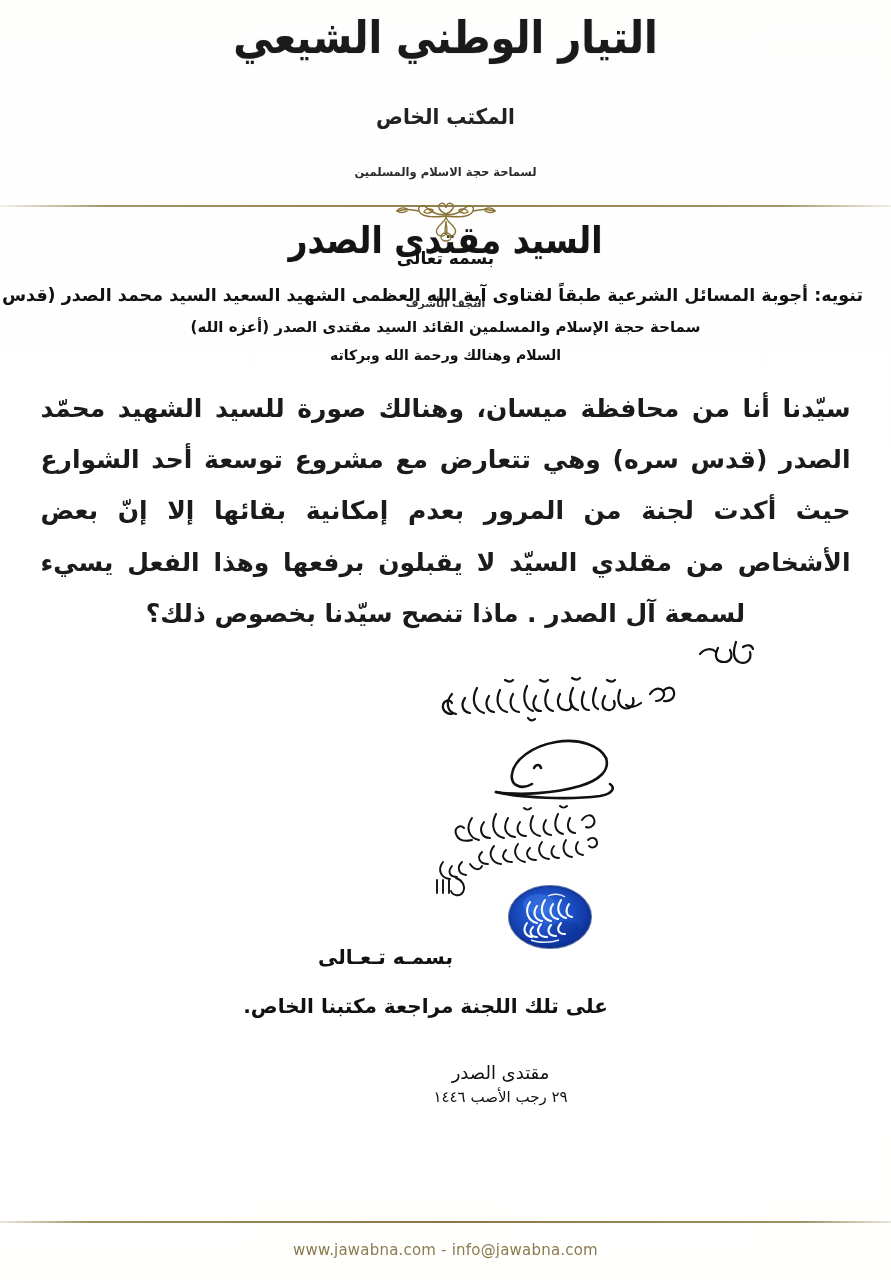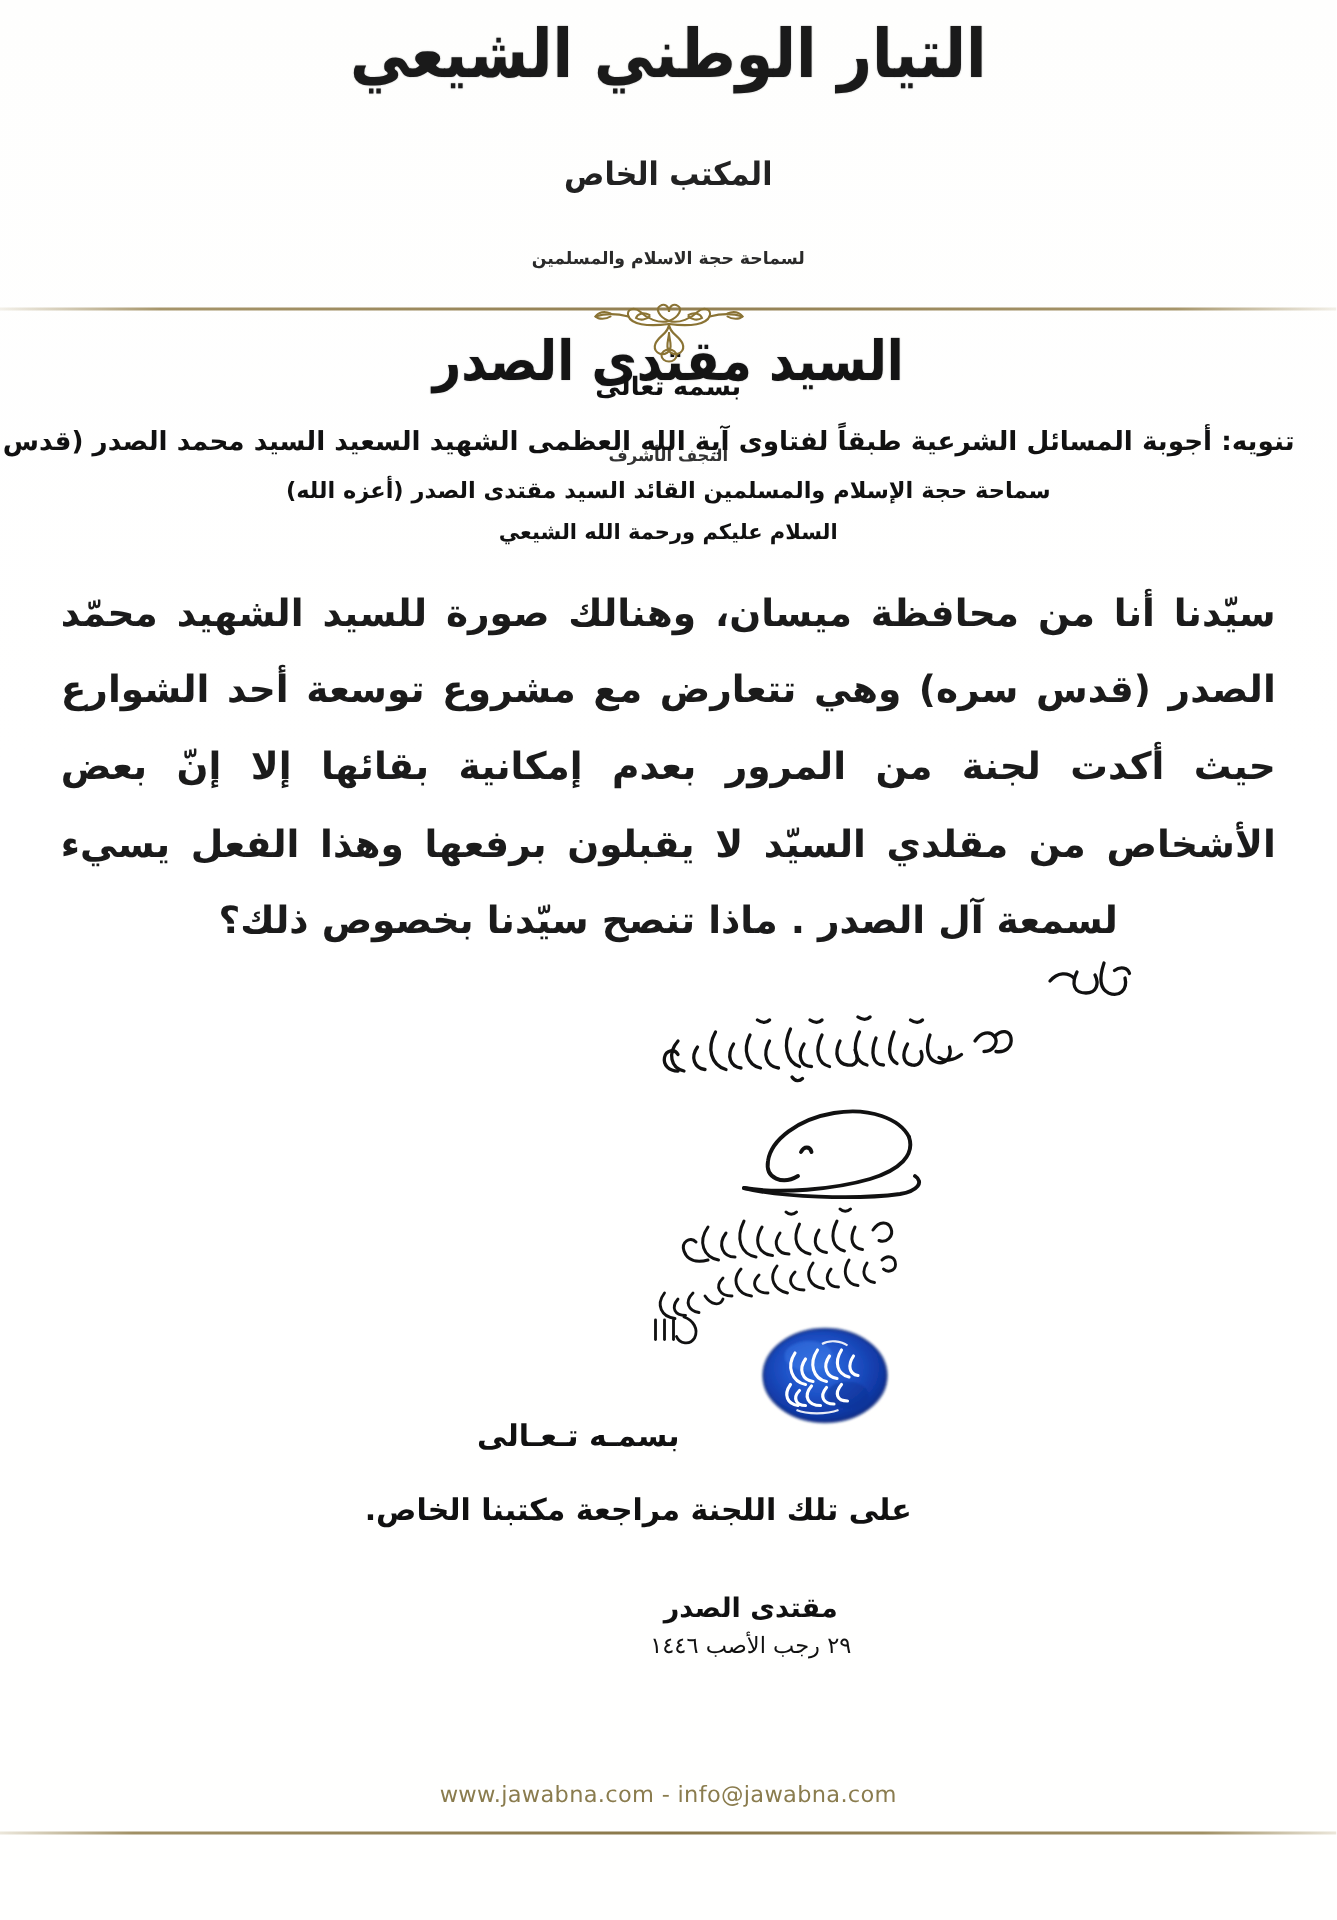--- a/index.html
+++ b/index.html
@@ -227,37 +227,37 @@
     position: absolute;
     top: 1060px;
     left: 0;
     width: 891px;
     text-align: center;
     padding-left: 110px;
     box-sizing: border-box;
   }
   .sign-name {
     font-size: 18px;
-    font-weight: bold;
+    font-weight: normal;
     color: #111;
     letter-spacing: 1.5px;
     line-height: 1.4;
   }
   .sign-date {
     font-size: 15px;
     font-weight: normal;
     color: #111;
     line-height: 1.5;
     margin-top: 1px;
   }
 
   
   .footer {
     position: absolute;
-    top: 1186px;
+    top: 1240px;
     left: 0;
     width: 891px;
     text-align: center;
   }
   .footer-text {
     font-family: "DejaVu Sans", "Liberation Sans", sans-serif;
     font-size: 15px;
     color: #8a7c4e;
     letter-spacing: 0.2px;
     direction: ltr;
@@ -295,21 +295,21 @@
         <path d="M72 10 C68 8, 64 9, 63 12 C66 14, 70 13, 72 11"></path>
         <path d="M98 10 C102 8, 106 9, 107 12 C104 14, 100 13, 98 11"></path>
       </g>
     </svg>
   </div>
 
   <div class="body-area">
     <div class="basmala-top">بسمه تعالى</div>
     <div class="notice-line">تنويه: أجوبة المسائل الشرعية طبقاً لفتاوى آية الله العظمى الشهيد السعيد السيد محمد الصدر (قدس سره)</div>
     <div class="addressee-line">سماحة حجة الإسلام والمسلمين القائد السيد مقتدى الصدر (أعزه الله)</div>
-    <div class="greeting-line">السلام عليكم ورحمة الله الشيعي</div>
+    <div class="greeting-line">السلام وهنالك ورحمة الله وبركاته</div>
     <div class="question-block">سيّدنا أنا من محافظة ميسان، وهنالك صورة للسيد الشهيد محمّد الصدر (قدس سره) وهي تتعارض مع مشروع توسعة أحد الشوارع حيث أكدت لجنة من المرور بعدم إمكانية بقائها إلا إنّ بعض الأشخاص من مقلدي السيّد لا يقبلون برفعها وهذا الفعل يسيء لسمعة آل الصدر . ماذا تنصح سيّدنا بخصوص ذلك؟</div>
   </div>
 
   <div class="handwriting-area">
     <svg class="hw-svg" viewBox="0 0 891 290" width="891" height="290" xmlns="http://www.w3.org/2000/svg">
       <g fill="none" stroke="#111111" stroke-linecap="round" stroke-linejoin="round">
 
         <g stroke-width="2.2">
           <path d="M700 36 C705 30, 712 30, 716 34"></path>
           <path d="M718 30 C714 38, 716 44, 724 44 C731 44, 733 38, 730 32"></path>

